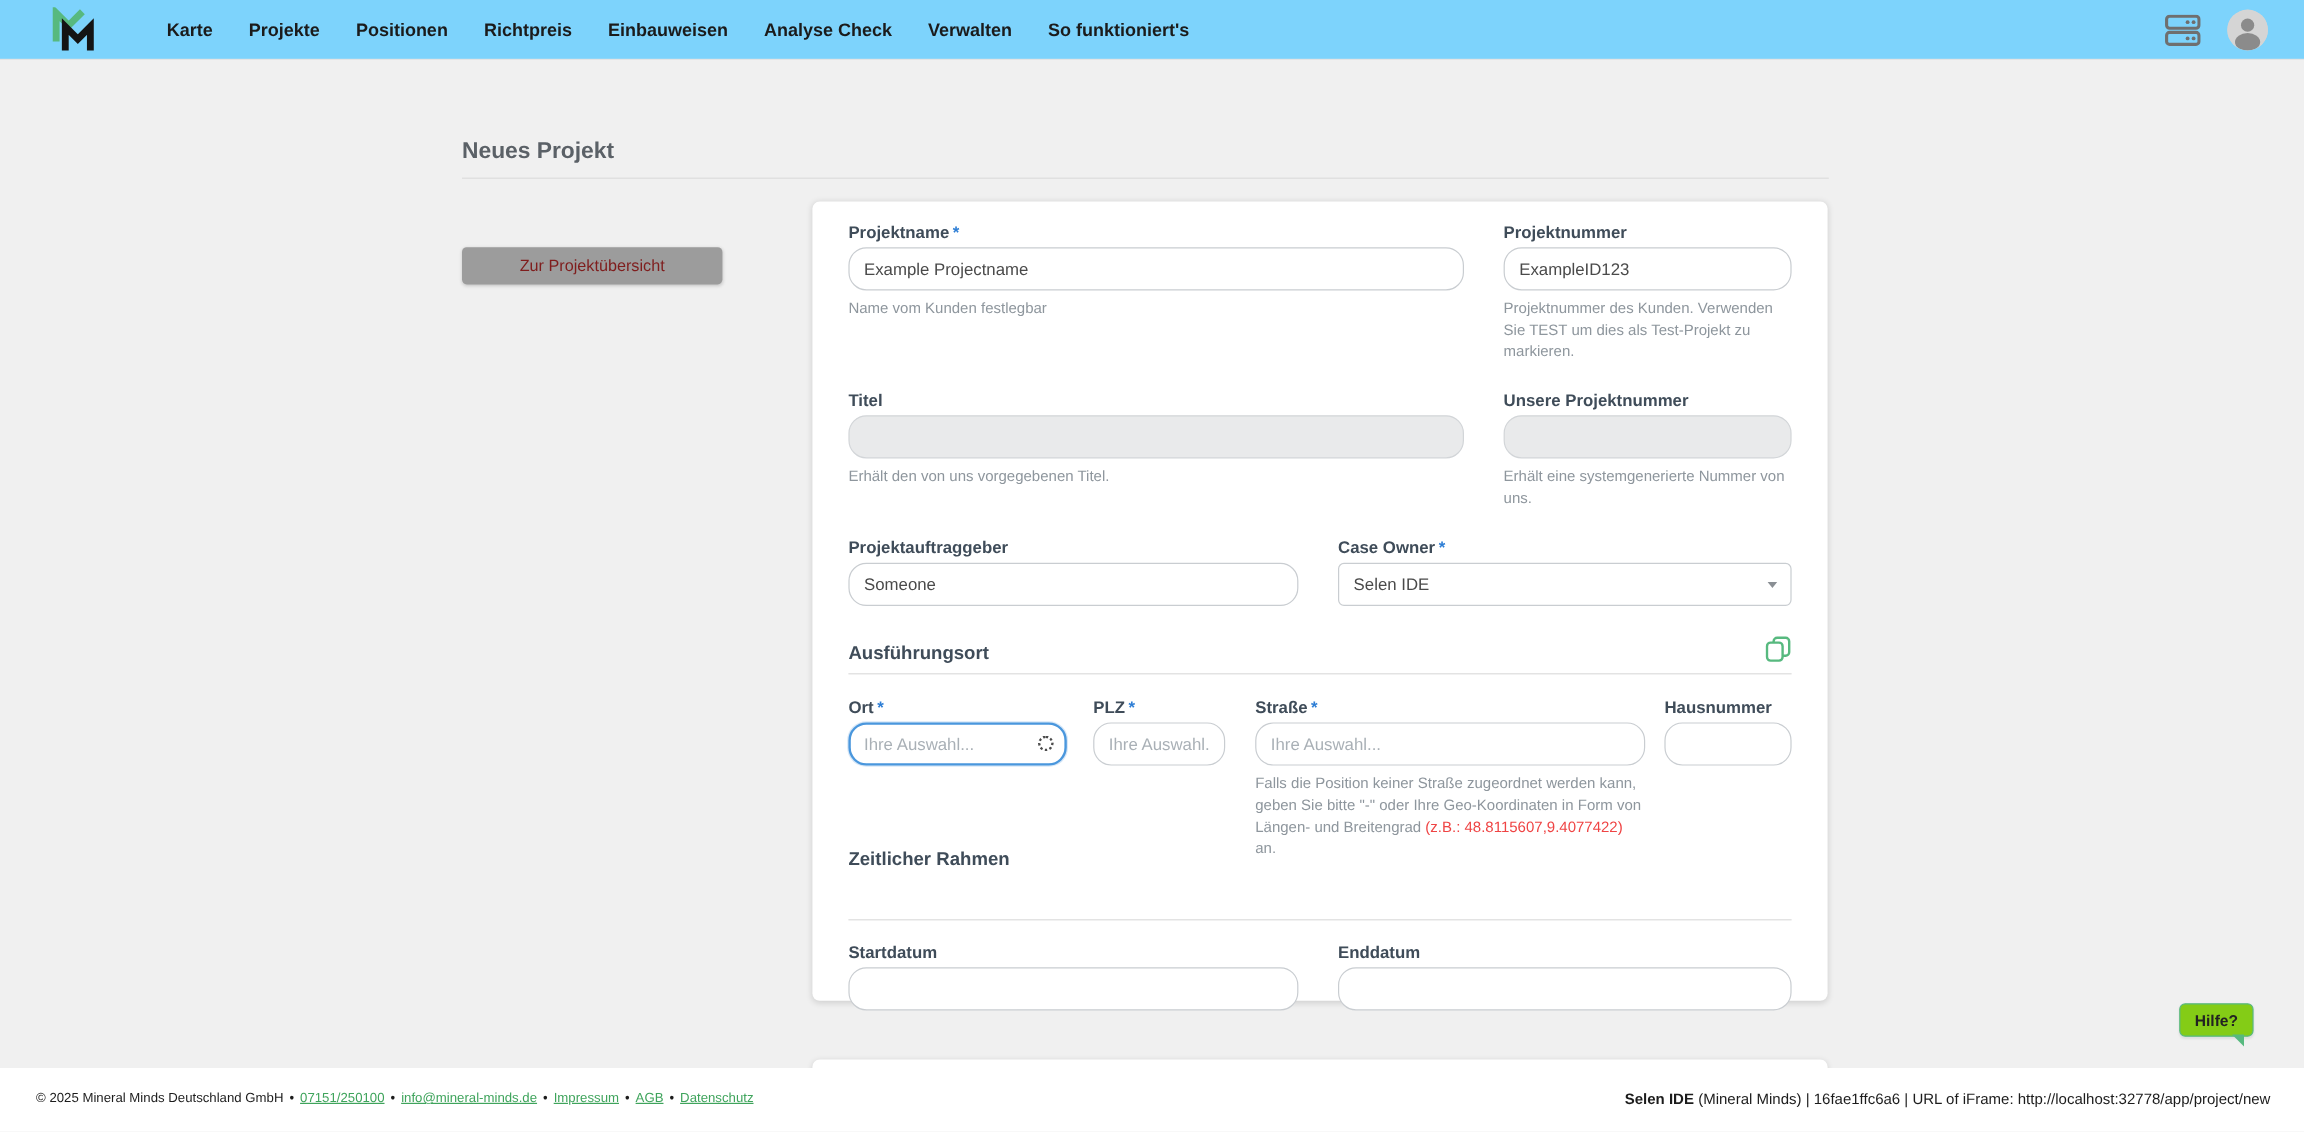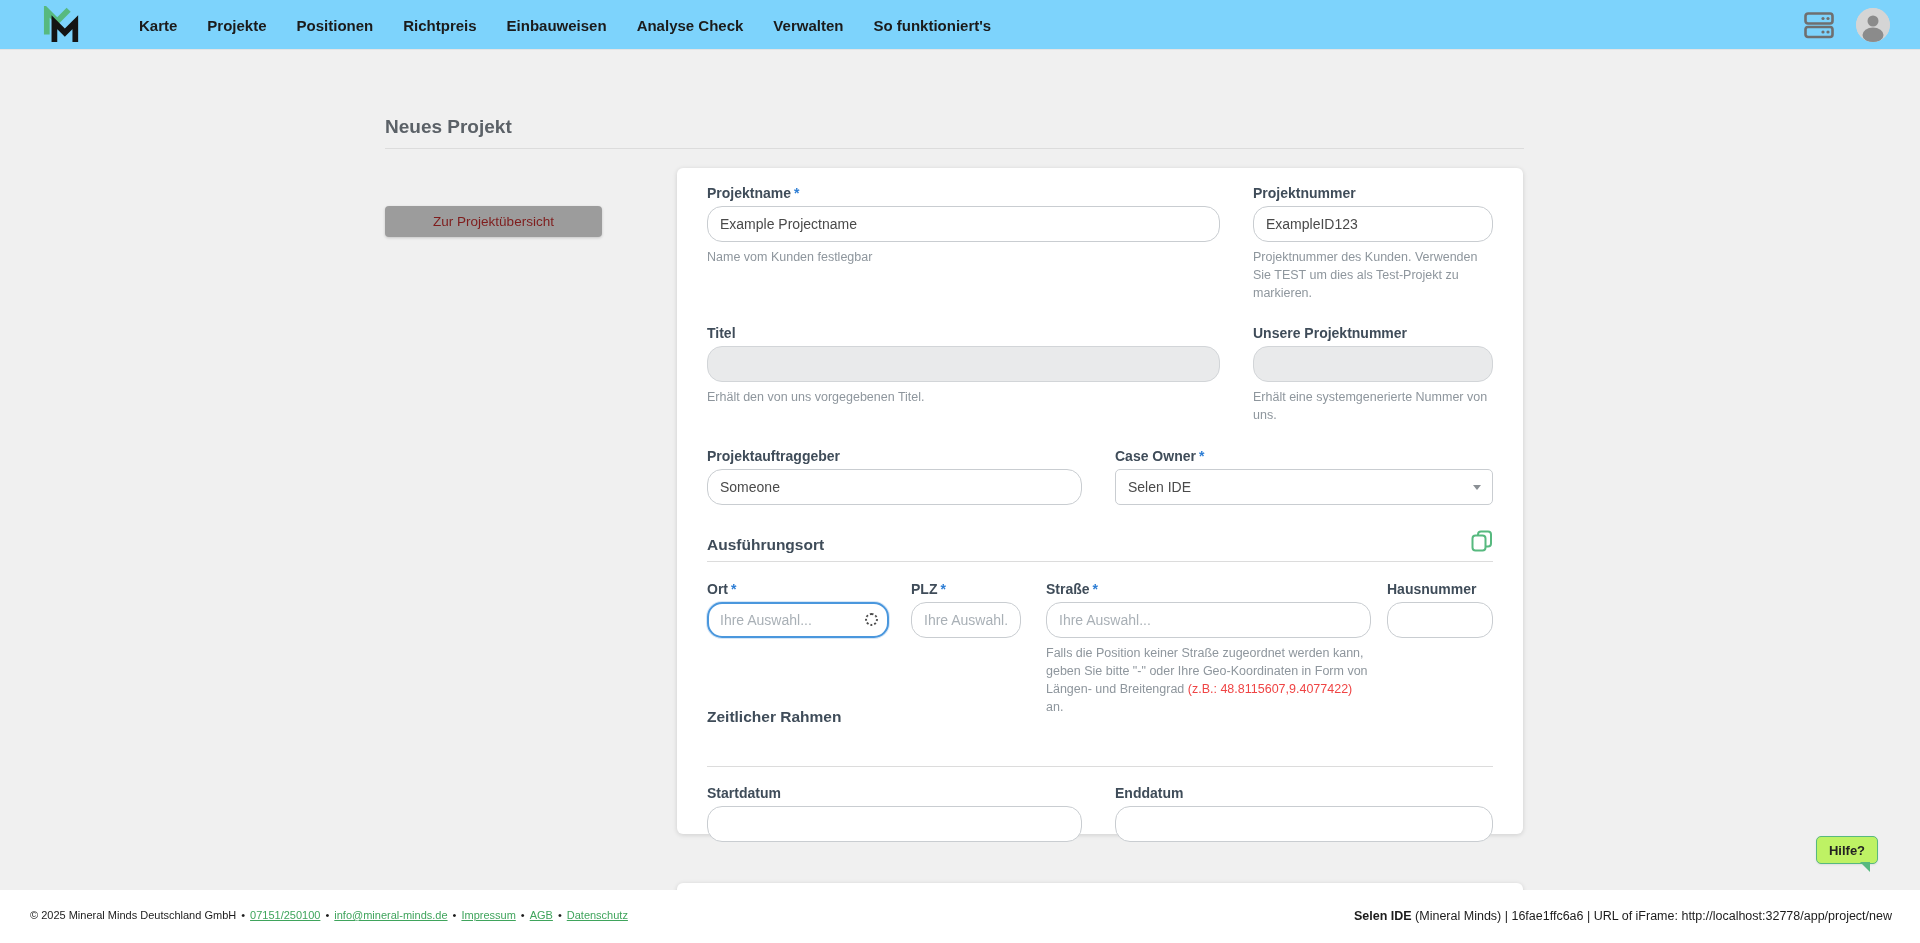--- a/index.html
+++ b/index.html
@@ -60,21 +60,21 @@
   .select-box { position:relative; width:100%; height:36px; border:1px solid #c9cdd1; border-radius:5px;
                 background:#fff; display:flex; align-items:center; padding:0 12px; font-size:14px; color:#4a4a4a; cursor:pointer; }
   .caret { position:absolute; right:11px; top:15px; width:0; height:0;
            border-left:4.5px solid transparent; border-right:4.5px solid transparent; border-top:5px solid #8a8f94; }
 
   .input-wrap { position:relative; }
   .txt.focused { border:2px solid #4a97dd; padding:0 11px; box-shadow:0 0 0 1px rgba(96,160,224,0.25); }
   .spinner { position:absolute; right:11px; top:11px; width:13px; height:13px; border:2px dotted #4c4c4c; border-radius:50%; }
 
   
-  .help-bubble { position:absolute; left:1816px; top:836px; width:62px; height:28px; background:#bef264;
+  .help-bubble { position:absolute; left:1816px; top:836px; width:62px; height:28px; background:#84cc16;
                  border:1.5px solid #57b97f; border-radius:5px; display:flex; align-items:center; justify-content:center;
                  font-size:13px; font-weight:600; color:#222; cursor:pointer; z-index:30; box-shadow:0 1px 2px rgba(0,0,0,0.08); }
   .help-tail { position:absolute; right:7px; bottom:-9px; width:0; height:0;
                border-left:10px solid transparent; border-top:10px solid #57b97f; }
 
   
   .footer { position:absolute; left:0; bottom:0; width:1920px; height:53px; background:#fff; z-index:25; }
   .footer-left { position:absolute; left:30px; top:19px; font-size:11px; color:#1c1c1c; }
   .footer-right { position:absolute; right:28px; top:19px; font-size:12.5px; color:#1c1c1c; }
   .footer a { color:#3fa45c; text-decoration:underline; cursor:pointer; }

